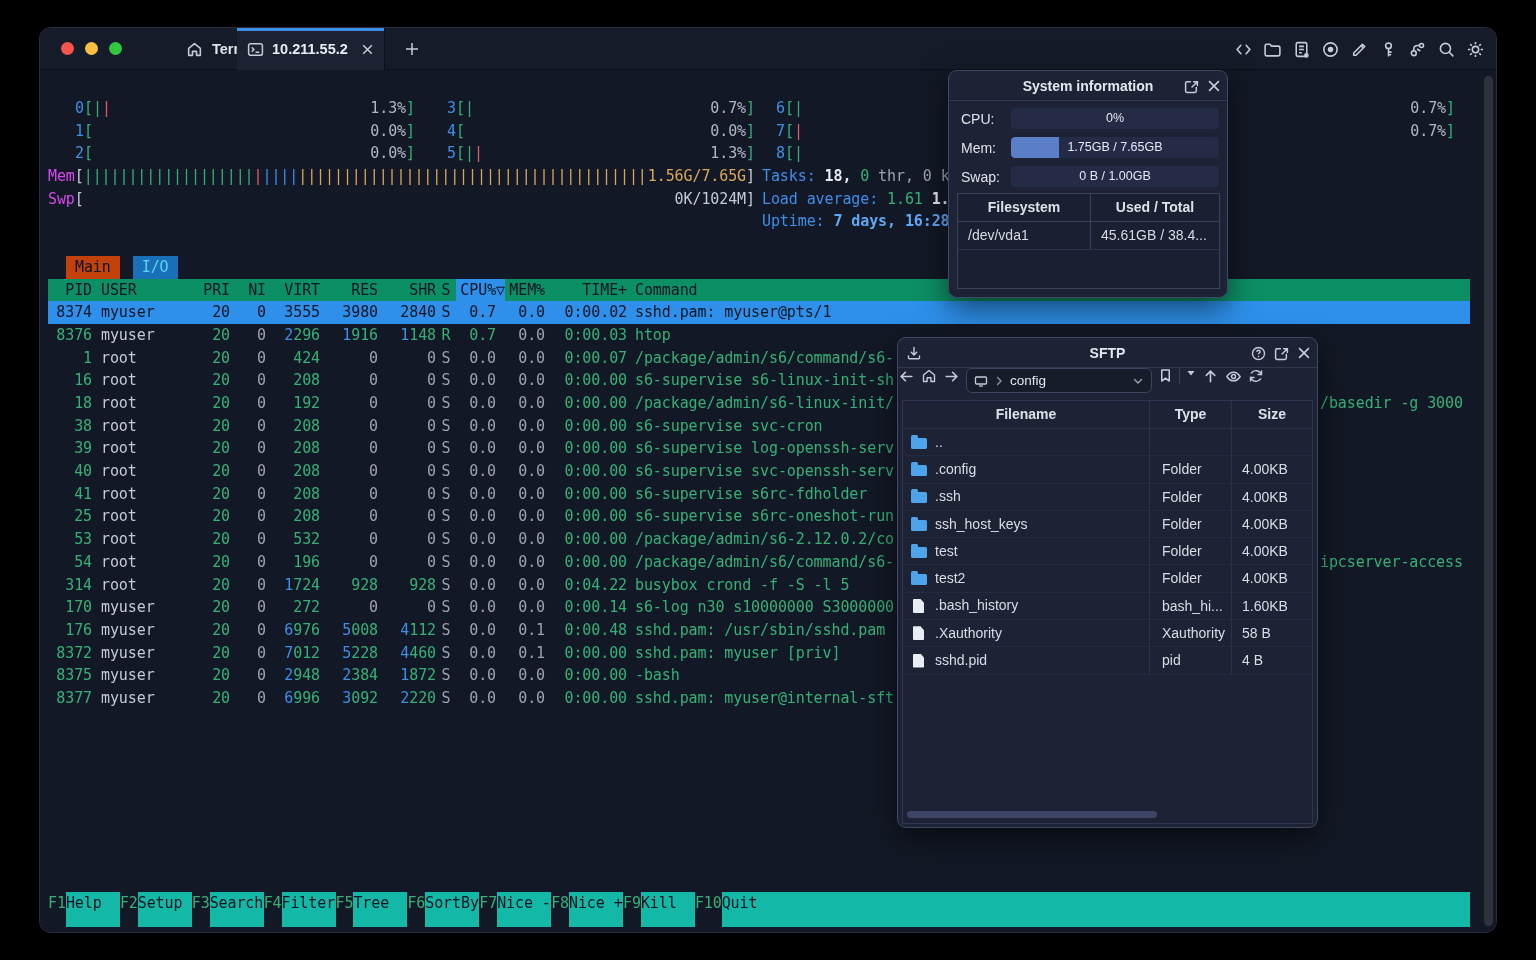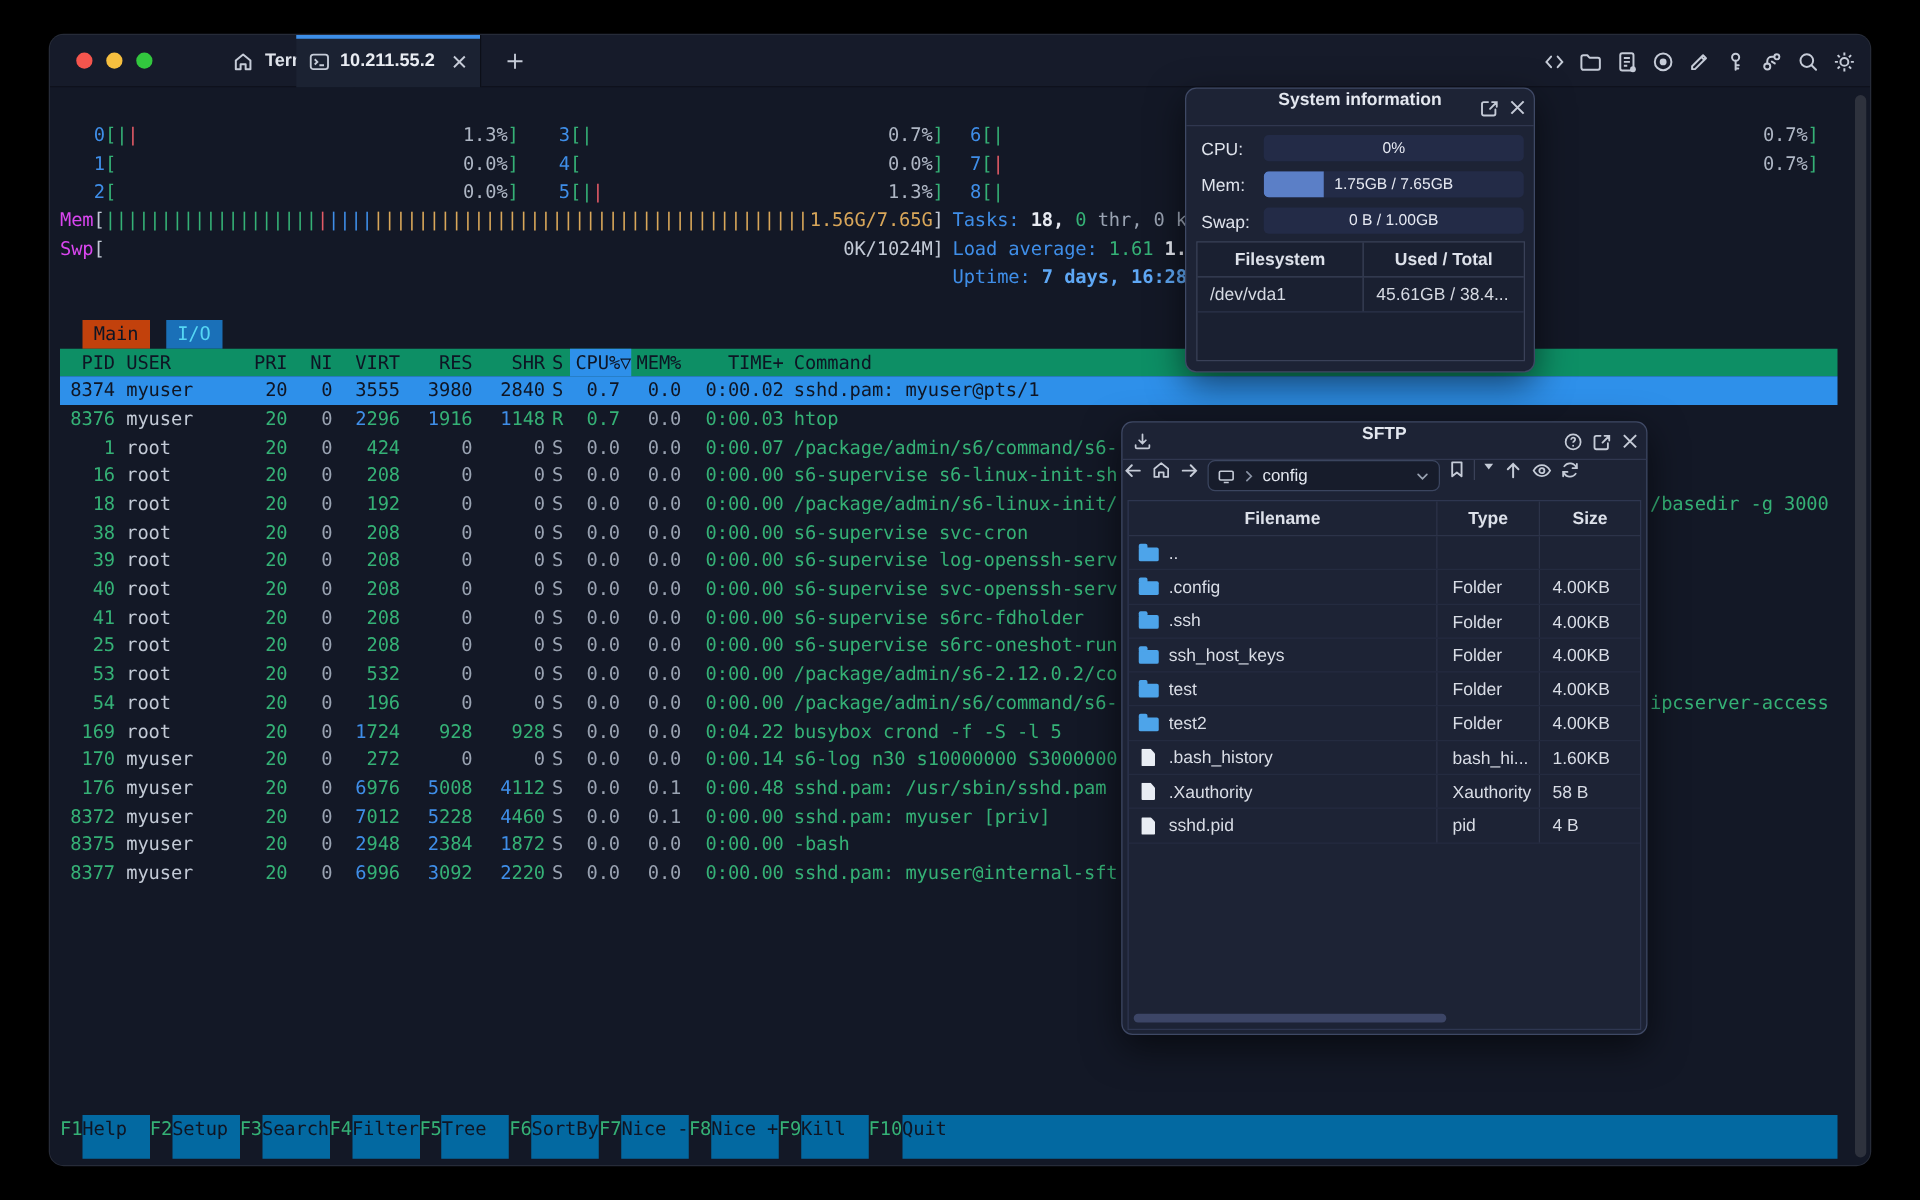--- a/index.html
+++ b/index.html
@@ -71,27 +71,27 @@
   .dimz i,.dimz{color:#9aa3b2 !important;}
   .hdr .c-cpu{width:49px;background:#2e90ea;color:#0e1524;}
   .hdr .c-mem{width:40px;}
   .prow.selected{background:#2e90ea;}
   .prow.selected span,.prow.selected i{color:#0f1523 !important;}
   .tail{position:absolute;left:1272px;top:0;color:#35b176;}
   
   .fnbar{position:absolute;left:8px;top:821.5px;width:1422px;height:35px;display:flex;}
   .fn-item{display:contents;}
   .fn-key{color:#35b176;}
-  .fn-label{background:#0369a1;color:#0f1523;width:54px;overflow:hidden;cursor:pointer;}
+  .fn-label{background:#14b8a6;color:#0f1523;width:54px;overflow:hidden;cursor:pointer;}
   .fn-label.grow{flex:1;}
   .term-scroll{position:absolute;right:3px;top:6px;bottom:6px;width:9px;background:#2e323d;border-radius:5px;}
   
   .panel{position:absolute;background:#1d2335;border:1px solid #3f4965;border-radius:9px;
     box-shadow:0 10px 30px rgba(0,0,0,.55);font-family:"Liberation Sans",sans-serif;color:#dde1ea;}
-  .p-hdr{position:relative;height:30px;border-bottom:1px solid #30374f;display:flex;align-items:flex-start;justify-content:center;
+  .p-hdr{position:relative;height:30px;border-bottom:1px solid #30374f;display:flex;align-items:center;justify-content:center;
     font-size:14px;font-weight:bold;color:#e3e7ef;}
   .p-hdr .p-actions{position:absolute;right:6px;top:0;height:30px;display:flex;align-items:center;gap:8px;}
   .p-hdr .p-left{position:absolute;left:8px;top:0;height:30px;display:flex;align-items:center;}
   .pbtn{background:none;border:none;padding:0;color:#c3cad6;cursor:pointer;display:flex;}
   .sysinfo{left:908px;top:42px;width:280px;height:228px;}
   .m-row{display:flex;align-items:center;height:21px;margin:7px 8px 7px 12px;}
   .m-row + .m-row{margin-top:8px;}
   .m-label{width:50px;font-size:14px;color:#dfe3ec;}
   .m-bar{position:relative;flex:1;height:21px;background:#232b47;border-radius:4px;overflow:hidden;}
   .m-fill{position:absolute;left:0;top:0;bottom:0;background:#5b7fc7;border-radius:4px 0 0 4px;}
@@ -532,21 +532,21 @@
             <span class="c-res dimz"><i class="hi"></i><i>0</i></span>
             <span class="c-shr dimz"><i class="hi"></i><i>0</i></span>
             <span class="c-s">S</span>
             <span class="c-cpu">0.0</span>
             <span class="c-mem">0.0</span>
             <span class="c-time">0:00.00</span>
             <span class="c-cmd">/package/admin/s6/command/s6-</span>
             <span class="tail">ipcserver-access</span>
           </div>
           <div class="prow">
-            <span class="c-pid">169</span>
+            <span class="c-pid">314</span>
             <span class="c-user">root</span>
             <span class="c-pri">20</span>
             <span class="c-ni">0</span>
             <span class="c-virt"><i class="hi">1</i><i>724</i></span>
             <span class="c-res"><i class="hi"></i><i>928</i></span>
             <span class="c-shr"><i class="hi"></i><i>928</i></span>
             <span class="c-s">S</span>
             <span class="c-cpu">0.0</span>
             <span class="c-mem">0.0</span>
             <span class="c-time">0:04.22</span>

